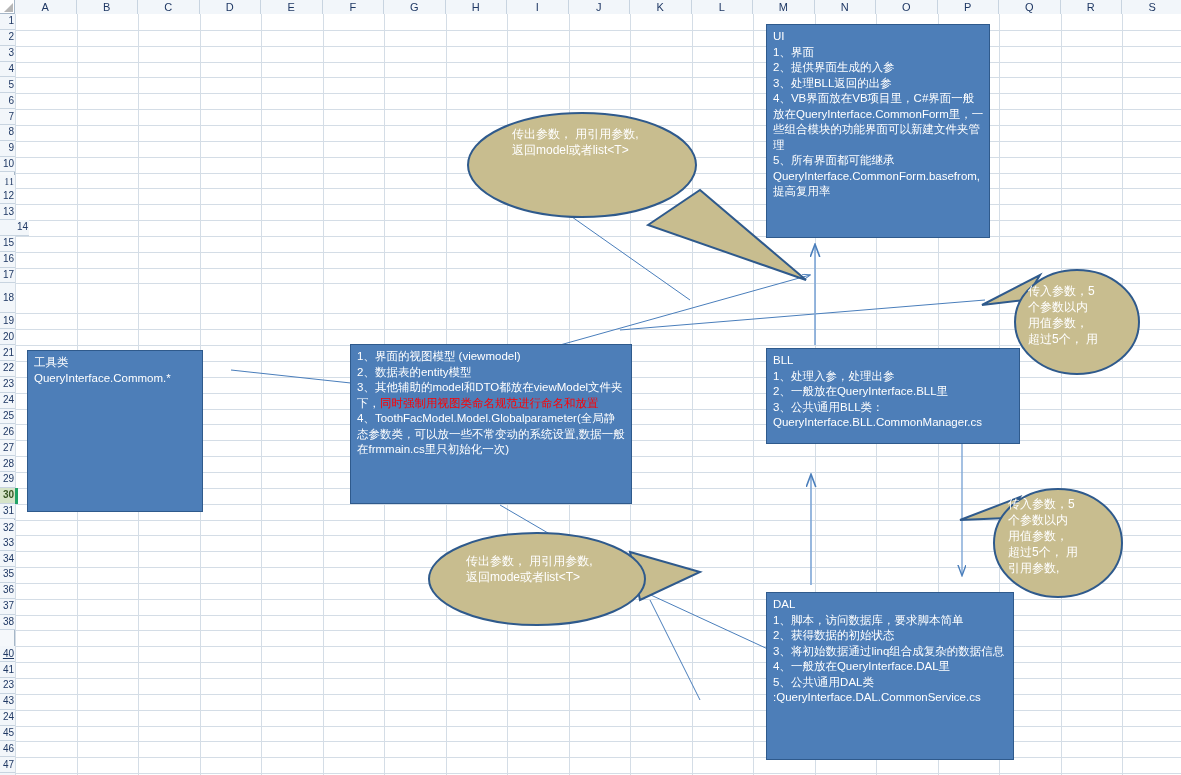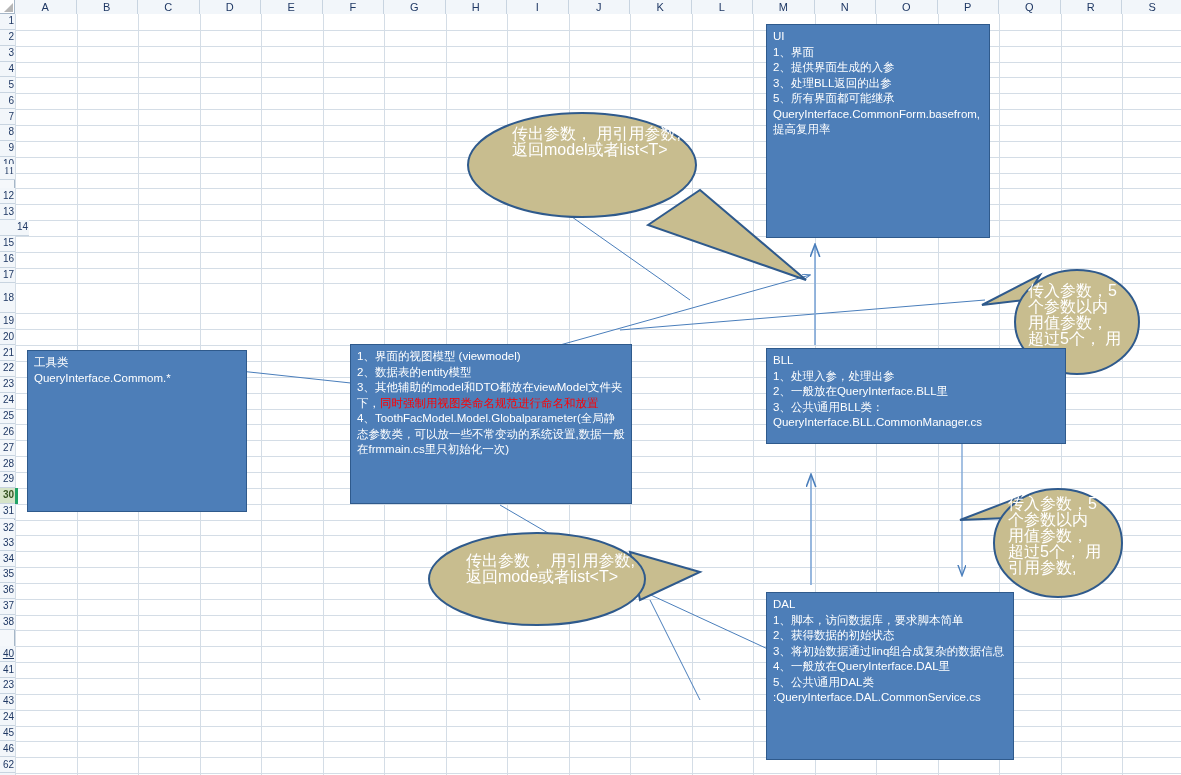--- a/index.html
+++ b/index.html
@@ -31,21 +31,21 @@
 
   
   #shapes{position:absolute;left:0;top:0;width:1181px;height:775px;}
 
   .box{position:absolute;box-sizing:border-box;background:#4d7eb8;
        border:1px solid #2f5a8c;color:#ffffff;padding:4px 5px 4px 6px;
        font-size:11.5px;line-height:15.5px;overflow:hidden;}
   .box .ttl{display:block;}
   .box .red{color:#ff0000;}
 
-  .bubble-text{position:absolute;color:#ffffff;font-size:16px;line-height:16px;
+  .bubble-text{position:absolute;color:#ffffff;font-size:12px;line-height:16px;
        white-space:pre-line;text-align:left;}
 
   svg.overlay{position:absolute;left:0;top:0;width:1181px;height:775px;pointer-events:none;}
 </style>
 </head>
 <body>
 
 <div id="sheet">
 
   <div class="gridlines" id="gridlines">
@@ -145,21 +145,21 @@
       <div class="rowhead" style="top: 14px; height: 15.85px;">1</div>
       <div class="rowhead" style="top: 29.85px; height: 15.85px;">2</div>
       <div class="rowhead" style="top: 45.7px; height: 15.85px;">3</div>
       <div class="rowhead" style="top: 61.55px; height: 15.85px;">4</div>
       <div class="rowhead" style="top: 77.4px; height: 15.85px;">5</div>
       <div class="rowhead" style="top: 93.25px; height: 15.85px;">6</div>
       <div class="rowhead" style="top: 109.1px; height: 15.85px;">7</div>
       <div class="rowhead" style="top: 124.95px; height: 15.85px;">8</div>
       <div class="rowhead" style="top: 140.8px; height: 15.85px;">9</div>
       <div class="rowhead" style="top: 156.65px; height: 15.85px;">10</div>
-      <div class="rowhead" style="top: 164px; height: 15.85px; font-family: Liberation Serif, serif;">11</div>
+      <div class="rowhead" style="top: 175px; height: 15.85px; font-family: Liberation Serif, serif;">11</div>
       <div class="rowhead" style="top: 188.35px; height: 15.85px;">12</div>
       <div class="rowhead" style="top: 204.2px; height: 15.85px;">13</div>
       <div class="rowhead" style="top: 220.05px; height: 15.85px; padding-left: 28px;">14</div>
       <div class="rowhead" style="top: 235.9px; height: 15.85px;">15</div>
       <div class="rowhead" style="top: 251.75px; height: 15.85px;">16</div>
       <div class="rowhead" style="top: 267.6px; height: 15.85px;">17</div>
       <div class="rowhead" style="top: 283.45px; height: 30px;">18</div>
       <div class="rowhead" style="top: 313.45px; height: 15.85px;">19</div>
       <div class="rowhead" style="top: 329.3px; height: 15.85px;">20</div>
       <div class="rowhead" style="top: 345.15px; height: 15.85px;">21</div>
@@ -181,21 +181,21 @@
       <div class="rowhead" style="top: 598.75px; height: 15.85px;">37</div>
       <div class="rowhead" style="top: 614.6px; height: 15.85px;">38</div>
       <div class="rowhead" style="top: 648px; height: 15.85px;">39</div>
       <div class="rowhead" style="top: 646.3px; height: 15.85px; text-decoration: underline;">40</div>
       <div class="rowhead" style="top: 662.15px; height: 15.85px;">41</div>
       <div class="rowhead" style="top: 678px; height: 15.85px;">23</div>
       <div class="rowhead" style="top: 693.85px; height: 15.85px;">43</div>
       <div class="rowhead" style="top: 709.7px; height: 15.85px;">24</div>
       <div class="rowhead" style="top: 725.55px; height: 15.85px;">45</div>
       <div class="rowhead" style="top: 741.4px; height: 15.85px;">46</div>
-      <div class="rowhead" style="top: 757.25px; height: 15.85px;">62</div>
+      <div class="rowhead" style="top: 757.25px; height: 15.85px;">47</div>
       <div class="rowhead" style="top: 773.1px; height: 15.85px;">48</div>
     </div>
 
   <div class="corner"></div>
 
   <svg class="overlay" viewBox="0 0 1181 775">
     <defs>
       <marker id="ah" markerWidth="9" markerHeight="9" refX="7.5" refY="3" orient="auto">
         <path d="M0,0 L8,3 L0,6" fill="none" stroke="#4a7ebb" stroke-width="1"></path>
       </marker>
@@ -227,41 +227,42 @@
 
     <path d="M630,552 L700,572 L640,600 Z" fill="#c8bd8f" stroke="#2f5a8c" stroke-width="2"></path>
     <ellipse cx="537" cy="579" rx="108" ry="46" fill="#c8bd8f" stroke="#2f5a8c" stroke-width="2"></ellipse>
 
     <path d="M1007,518 L1020,497 L960,520 Z" fill="#c8bd8f" stroke="#2f5a8c" stroke-width="2"></path>
     <ellipse cx="1058" cy="543" rx="64" ry="54" fill="#c8bd8f" stroke="#2f5a8c" stroke-width="2"></ellipse>
   </svg>
 
   <div id="shapes">
 
-    <div class="box" style="left:27px;top:350px;width:220px;height:162px;">
+    <div class="box" style="left:27px;top:350px;width:176px;height:162px;">
       <span class="ttl">工具类</span>
       <span> QueryInterface.Commom.*</span>
     </div>
 
     <div class="box" style="left:766px;top:24px;width:224px;height:214px;">
       <span class="ttl">UI</span>
       <div>1、界面</div>
       <div>2、提供界面生成的入参</div>
       <div>3、处理BLL返回的出参</div>
+      <div>4、VB界面放在VB项目里，C#界面一般放在QueryInterface.CommonForm里，一些组合模块的功能界面可以新建文件夹管理</div>
       <div>5、所有界面都可能继承QueryInterface.CommonForm.basefrom,提高复用率</div>
     </div>
 
     <div class="box" style="left:350px;top:344px;width:282px;height:160px;">
       <div>1、界面的视图模型 (viewmodel)</div>
       <div>2、数据表的entity模型</div>
       <div><span>3、其他辅助的model和DTO都放在viewModel文件夹下，</span><span class="red">同时强制用视图类命名规范进行命名和放置</span></div>
       <div>4、ToothFacModel.Model.Globalparameter(全局静态参数类，可以放一些不常变动的系统设置,数据一般在frmmain.cs里只初始化一次)</div>
     </div>
 
-    <div class="box" style="left:766px;top:348px;width:300px;height:96px;">
+    <div class="box" style="left:766px;top:348px;width:254px;height:96px;">
       <span class="ttl">BLL</span>
       <div>1、处理入参，处理出参</div>
       <div>2、一般放在QueryInterface.BLL里</div>
       <div>3、公共\通用BLL类：QueryInterface.BLL.CommonManager.cs</div>
     </div>
 
     <div class="box" style="left:766px;top:592px;width:248px;height:168px;">
       <span class="ttl">DAL</span>
       <div>1、脚本，访问数据库，要求脚本简单</div>
       <div>2、获得数据的初始状态</div>

